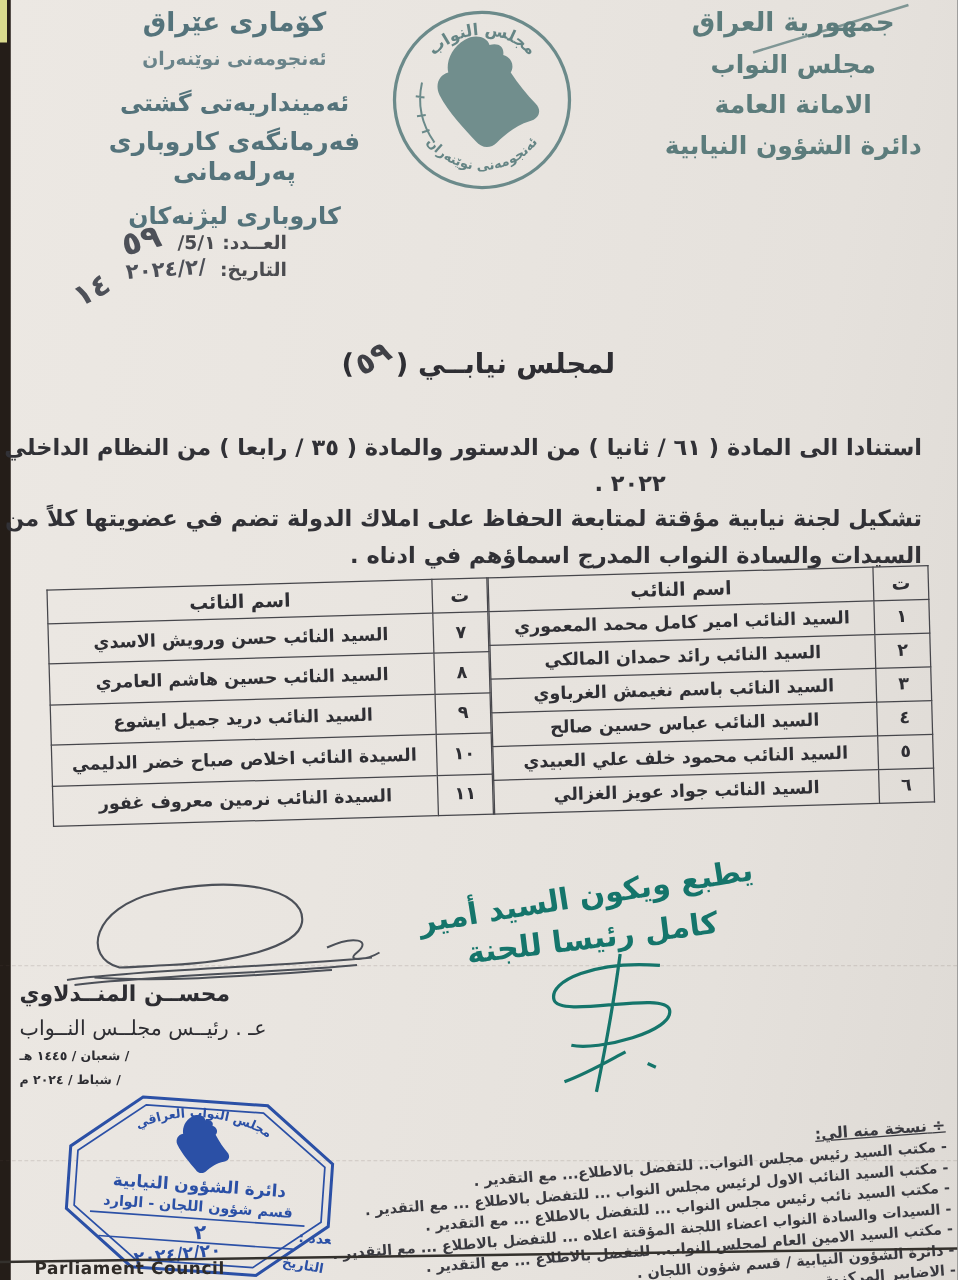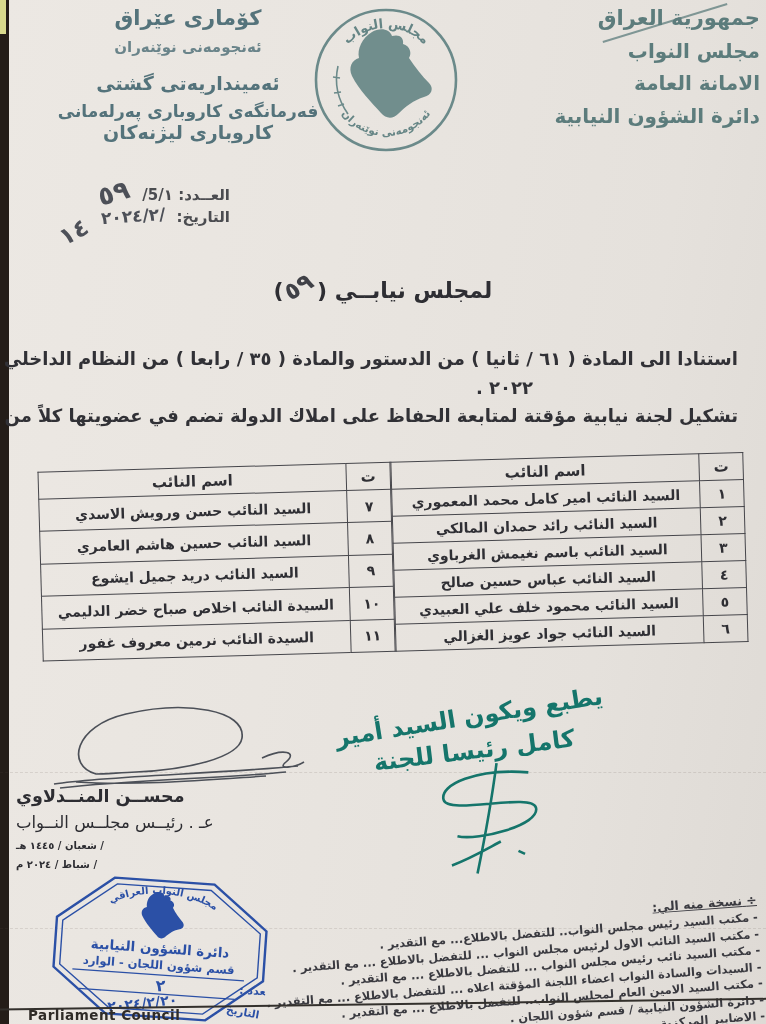--- a/index.html
+++ b/index.html
@@ -5,32 +5,32 @@
   html,body{margin:0;padding:0;background:#888;}
   .page{position:relative;width:766px;height:1024px;overflow:hidden;
         background:linear-gradient(100deg,#ece8e3 0%,#e9e5e0 40%,#e5e1dc 75%,#dedad5 100%);
         font-family:"DejaVu Sans", sans-serif;direction:rtl;}
   
   .edge-dark{position:absolute;left:0;top:0;width:9px;height:1024px;background:#241d18;}
   .edge-yellow{position:absolute;left:0;top:0;width:6px;height:34px;background:#d9da8d;z-index:3;}
   .crease{position:absolute;left:0;width:766px;border-top:1px dashed rgba(90,80,70,.14);}
 
   
-  .hdr-right{position:absolute;top:2px;right:6px;width:250px;
+  .hdr-right{position:absolute;top:2px;right:6px;width:250px;text-align:center;
              color:#5c7c7c;font-weight:bold;font-size:20px;line-height:32.5px;letter-spacing:.5px;}
   .hdr-right .l1{font-size:21px;}
   .hdr-stroke{position:absolute;top:22px;right:36px;width:130px;border-top:2px solid rgba(92,124,124,.75);
               transform:rotate(-17deg);}
   .hdr-left{position:absolute;top:6px;left:48px;width:280px;text-align:center;
             color:#54737b;font-weight:bold;font-size:19px;}
   .hdr-left div{margin-bottom:2px;}
   .hdr-left .k1{font-size:21px;margin-bottom:8px;}
   .hdr-left .k2{font-size:15px;margin-bottom:16px;opacity:.85;}
   .hdr-left .k3{font-size:19px;margin-bottom:7px;}
-  .hdr-left .k4{font-size:17px;margin-bottom:0;}
+  .hdr-left .k4{font-size:20px;margin-bottom:13px;}
   .hdr-left .k5{font-size:19px;}
   .seal{position:absolute;left:310px;top:4px;width:152px;height:152px;}
 
   
   .refblock{position:absolute;top:176px;right:536px;width:230px;color:#4b4c50;
             font-size:15px;font-weight:bold;text-align:right;}
   .refblock .row{height:30px;white-space:nowrap;}
   .hand{color:#4d5058;font-weight:bold;}
   .hand-59{display:inline-block;font-size:26px;transform:rotate(-16deg) translateY(2px);margin-right:8px;}
   .hand-date{display:inline-block;font-size:17px;transform:rotate(-4deg);margin-right:6px;letter-spacing:2px;}
@@ -150,20 +150,21 @@
     <span>لمجلس نيابــي</span>
     <span class="paren">(</span><span class="hand-t59">٥٩</span><span class="paren">)</span>
   </div>
 
   <div class="body-par p1">
     <div>استنادا الى المادة ( ٦١ / ثانيا ) من الدستور والمادة ( ٣٥ / رابعا ) من النظام الداخلي رقم (١) لسنة</div>
     <div class="cont">٢٠٢٢ .</div>
   </div>
   <div class="body-par p2">
     <div>تشكيل لجنة نيابية مؤقتة لمتابعة الحفاظ على املاك الدولة تضم في عضويتها كلاً من</div>
+    <div>السيدات والسادة النواب المدرج اسماؤهم في ادناه .</div>
   </div>
 
   <div class="tablewrap">
     <table class="mp">
       <colgroup>
           <col class="col-no">
           <col class="col-name">
         </colgroup>
       <thead>
         <tr>

